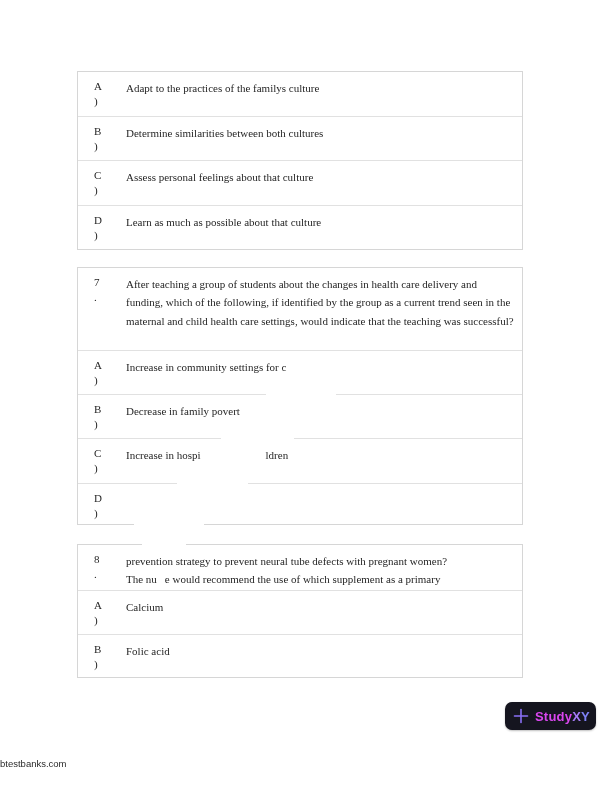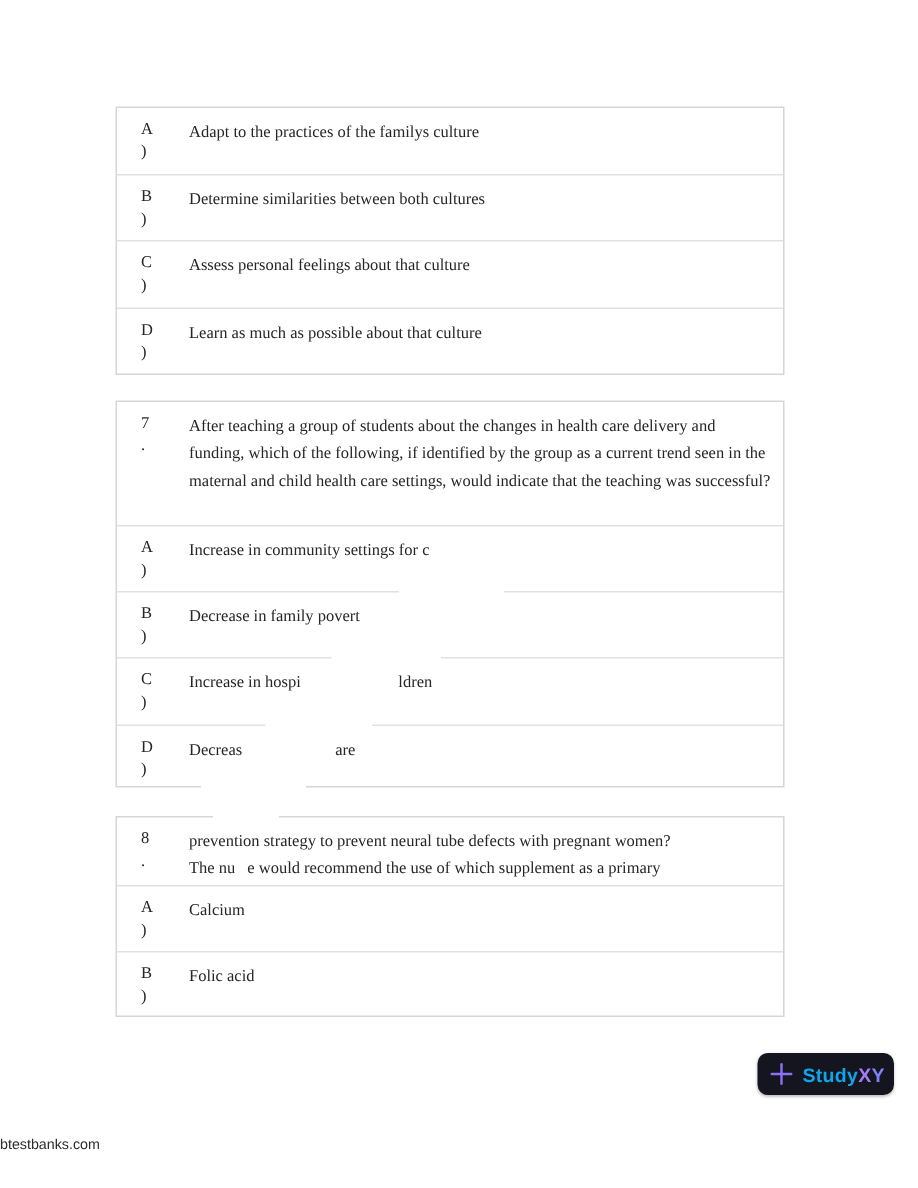--- a/index.html
+++ b/index.html
@@ -38,21 +38,21 @@
   
   .badge {
     position:absolute; left:505px; top:702px; width:91px; height:28px;
     box-sizing:border-box; background:#15151f; border-radius:7px;
     display:flex; align-items:center; padding-left:8px;
     font-family:"Liberation Sans","DejaVu Sans",sans-serif;
     box-shadow:0 1px 2px rgba(0,0,0,0.25); cursor:pointer;
   }
   .badge .plus-wrap { width:16px; height:16px; margin-right:6px; flex:none; }
   .badge .brand { font-size:13px; font-weight:bold; letter-spacing:0.2px; }
-  .badge .brand-study { color:#0ea5e9; }
+  .badge .brand-study { color:#d946ef; }
   .badge .brand-x { color:#a57bf6; }
   .badge .brand-y { color:#7f82f6; }
   
   .footer {
     position:absolute; left:0; top:757px; width:612px; text-align:left;
     font-family:"Liberation Sans","DejaVu Sans",sans-serif;
   }
   .footer-site { font-size:9.5px; color:#2b2b2b; line-height:13px; }
   .footer-note { font-size:8px; color:#4a4a4a; line-height:11px; }
 </style>
@@ -119,21 +119,20 @@
         <div>C</div>
           <div>)</div>
       </div>
       <div class="cell-text"><span class="frag">Increase in hospi</span><span class="gap gap-65"></span><span class="frag">ldren</span></div>
     </div>
     <div class="row" style="height:41px;">
       <div class="cell-label">
         <div>D</div>
           <div>)</div>
       </div>
-      <div class="cell-text"><span class="frag">Decreas</span><span class="gap gap-62"></span><span class="frag">are</span></div>
     </div>
   </div>
 
   <div class="qtable" style="top:544px;">
     <div class="row" style="height:45px;">
       <div class="cell-label">
         <div>8</div>
           <div>.</div>
       </div>
       <div class="cell-text">

